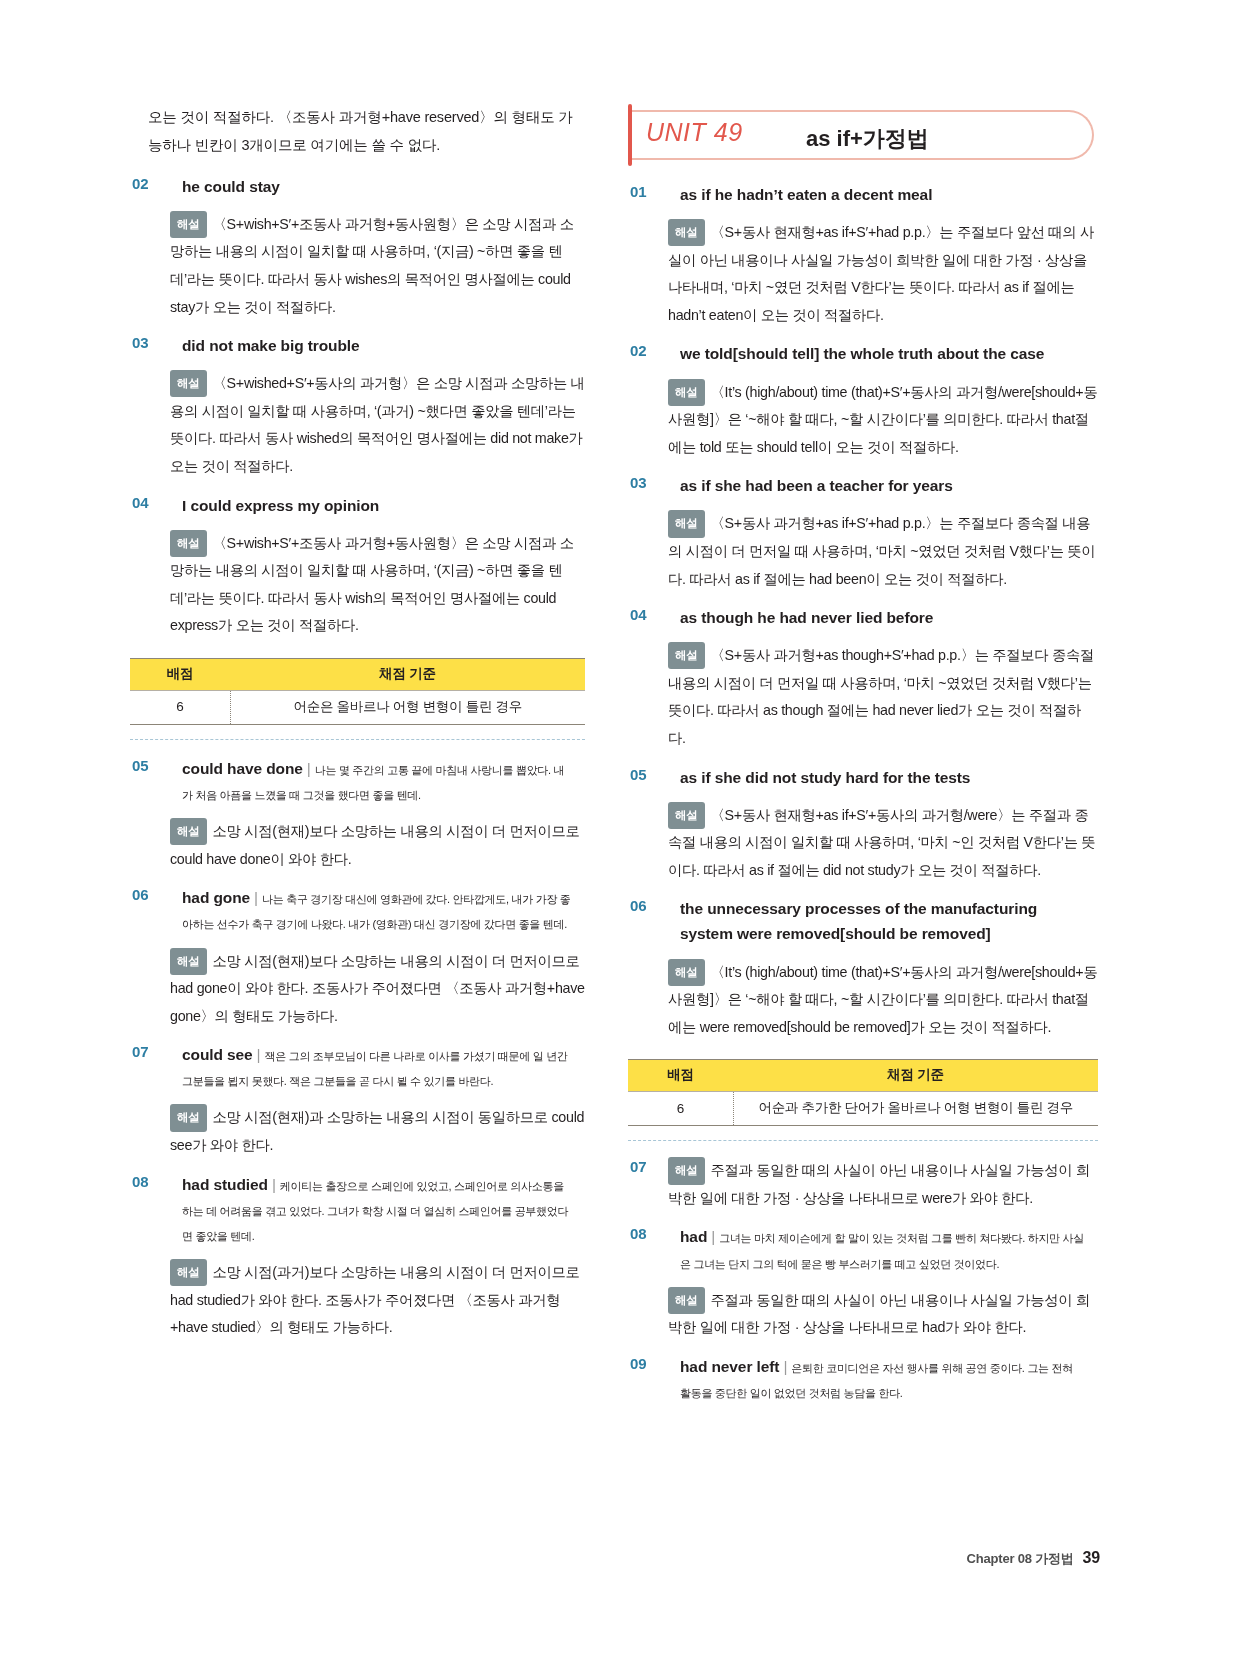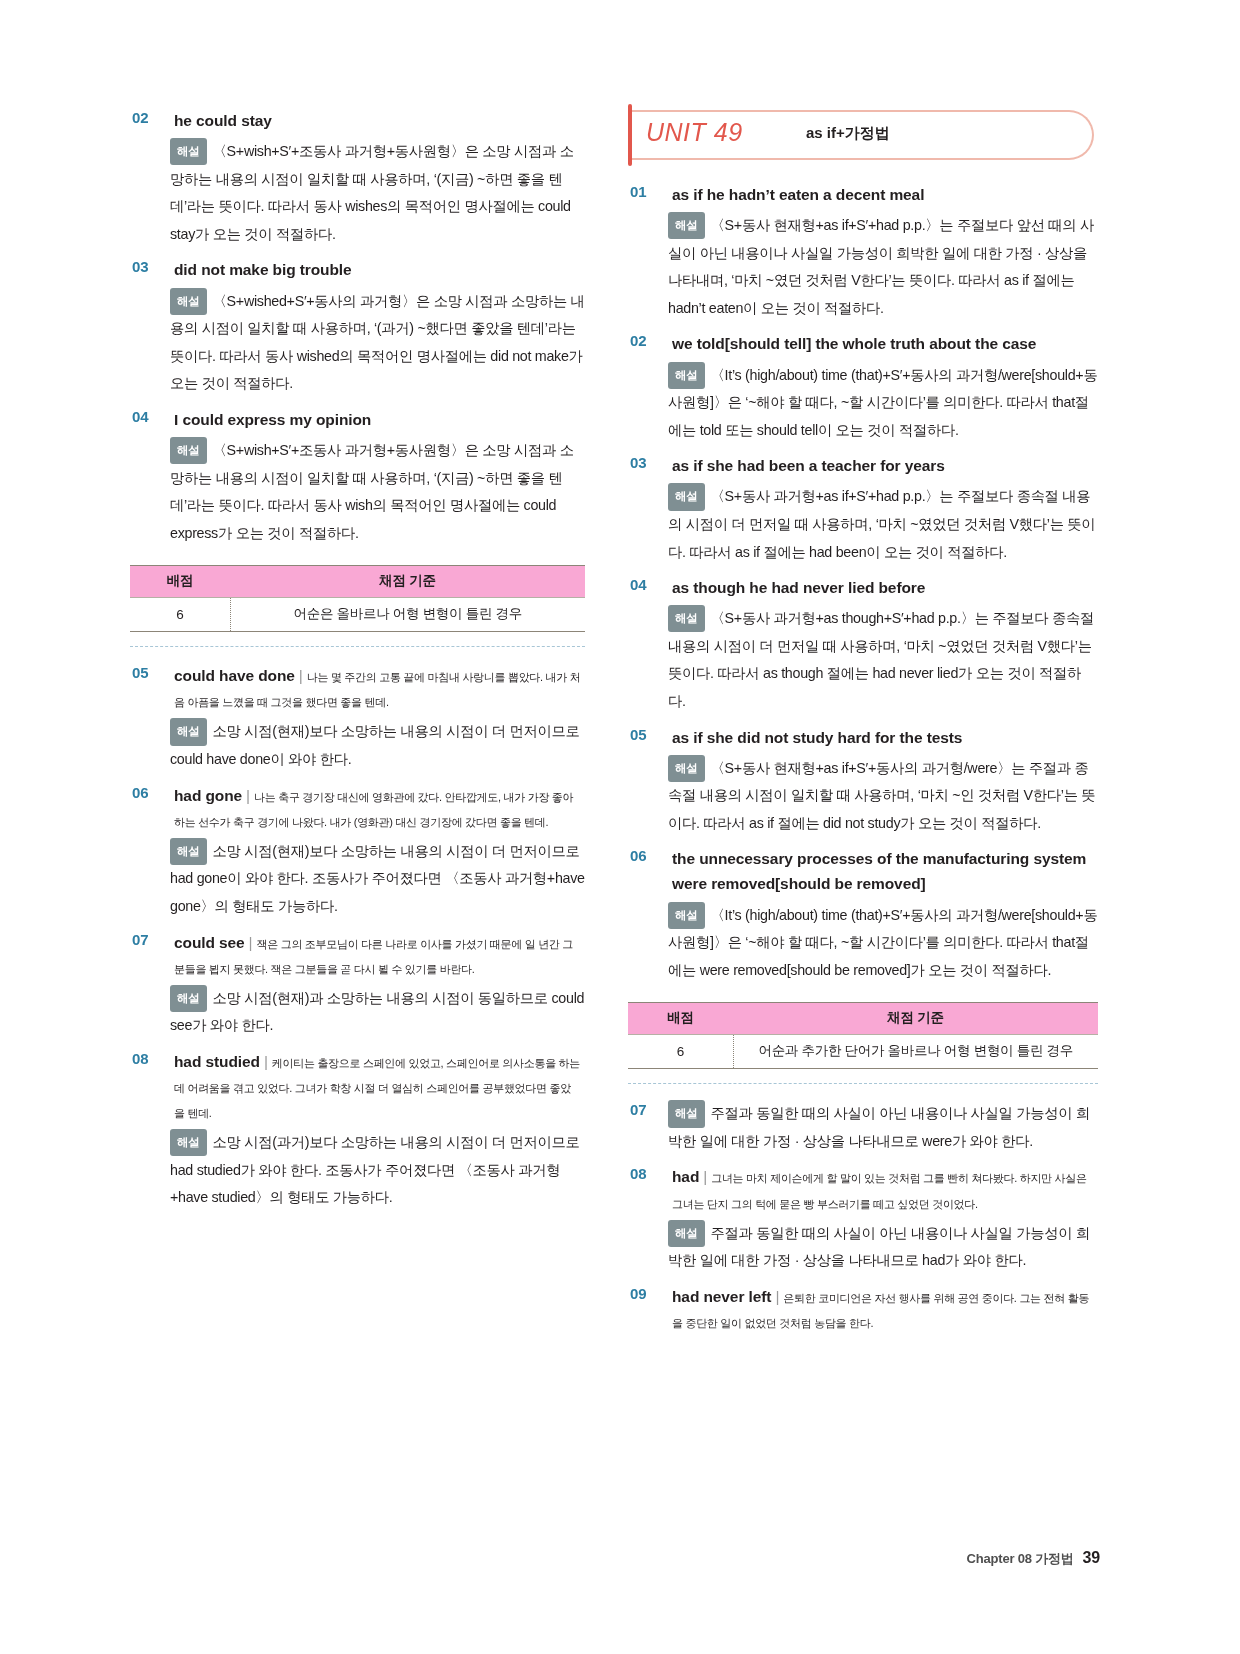--- a/index.html
+++ b/index.html
@@ -55,21 +55,21 @@
     left: 18px; top: 14px;
     font-size: 25px;
     font-weight: normal;
     color: #e2574c;
     letter-spacing: 0.5px;
     font-style: italic;
   }
   .unit-title {
     position: absolute;
     left: 178px; top: 20px;
-    font-size: 15px;
+    font-size: 22px;
     font-weight: bold;
     color: #231f20;
   }
 
   
   .intro {
     font-size: 14.5px;
     line-height: 1.92;
     letter-spacing: -0.2px;
     margin: 0 0 14px 18px;
@@ -89,21 +89,21 @@
     font-weight: bold;
     color: #2d7ea3;
     letter-spacing: 0px;
   }
   .ans {
     font-size: 15.5px;
     font-weight: bold;
     line-height: 1.62;
     color: #231f20;
     letter-spacing: -0.1px;
-    margin: 4px;
+    margin: 12px;
   }
   .ans .sep {
     font-weight: normal;
     color: #9a9a9a;
     padding: 0 4px;
   }
   .ans .ko {
     font-weight: normal;
     font-size: 11px;
     letter-spacing: -0.3px;
@@ -129,21 +129,21 @@
   }
 
   
   .score-table {
     width: 455px;
     border-collapse: collapse;
     margin: 18px 0 6px 0;
     font-size: 13.5px;
   }
   .score-table th {
-    background: #f9a8d4;
+    background: #fde047;
     color: #231f20;
     font-weight: bold;
     padding: 6px 0 7px 0;
     border-top: 1.5px solid #8c8578;
     border-bottom: 1px solid #b6b0a5;
     letter-spacing: -0.2px;
   }
   .score-table th.c1 { width: 100px; }
   .score-table td {
     text-align: center;
@@ -181,20 +181,21 @@
     margin-left: 9px;
   }
 </style>
 </head>
 <body>
 
 <div class="page">
 
   <div class="col col-left">
 
+    <p class="intro">오는 것이 적절하다. 〈조동사 과거형+have reserved〉의 형태도 가능하나 빈칸이 3개이므로 여기에는 쓸 수 없다.</p>
 
     <div class="item">
       <span class="num">02</span>
       <p class="ans">he could stay</p>
       <p class="expl"><span class="tag">해설</span><span>〈S+wish+S′+조동사 과거형+동사원형〉은 소망 시점과 소망하는 내용의 시점이 일치할 때 사용하며, ‘(지금) ~하면 좋을 텐데’라는 뜻이다. 따라서 동사 wishes의 목적어인 명사절에는 could stay가 오는 것이 적절하다.</span></p>
     </div>
 
     <div class="item">
       <span class="num">03</span>
       <p class="ans">did not make big trouble</p>

